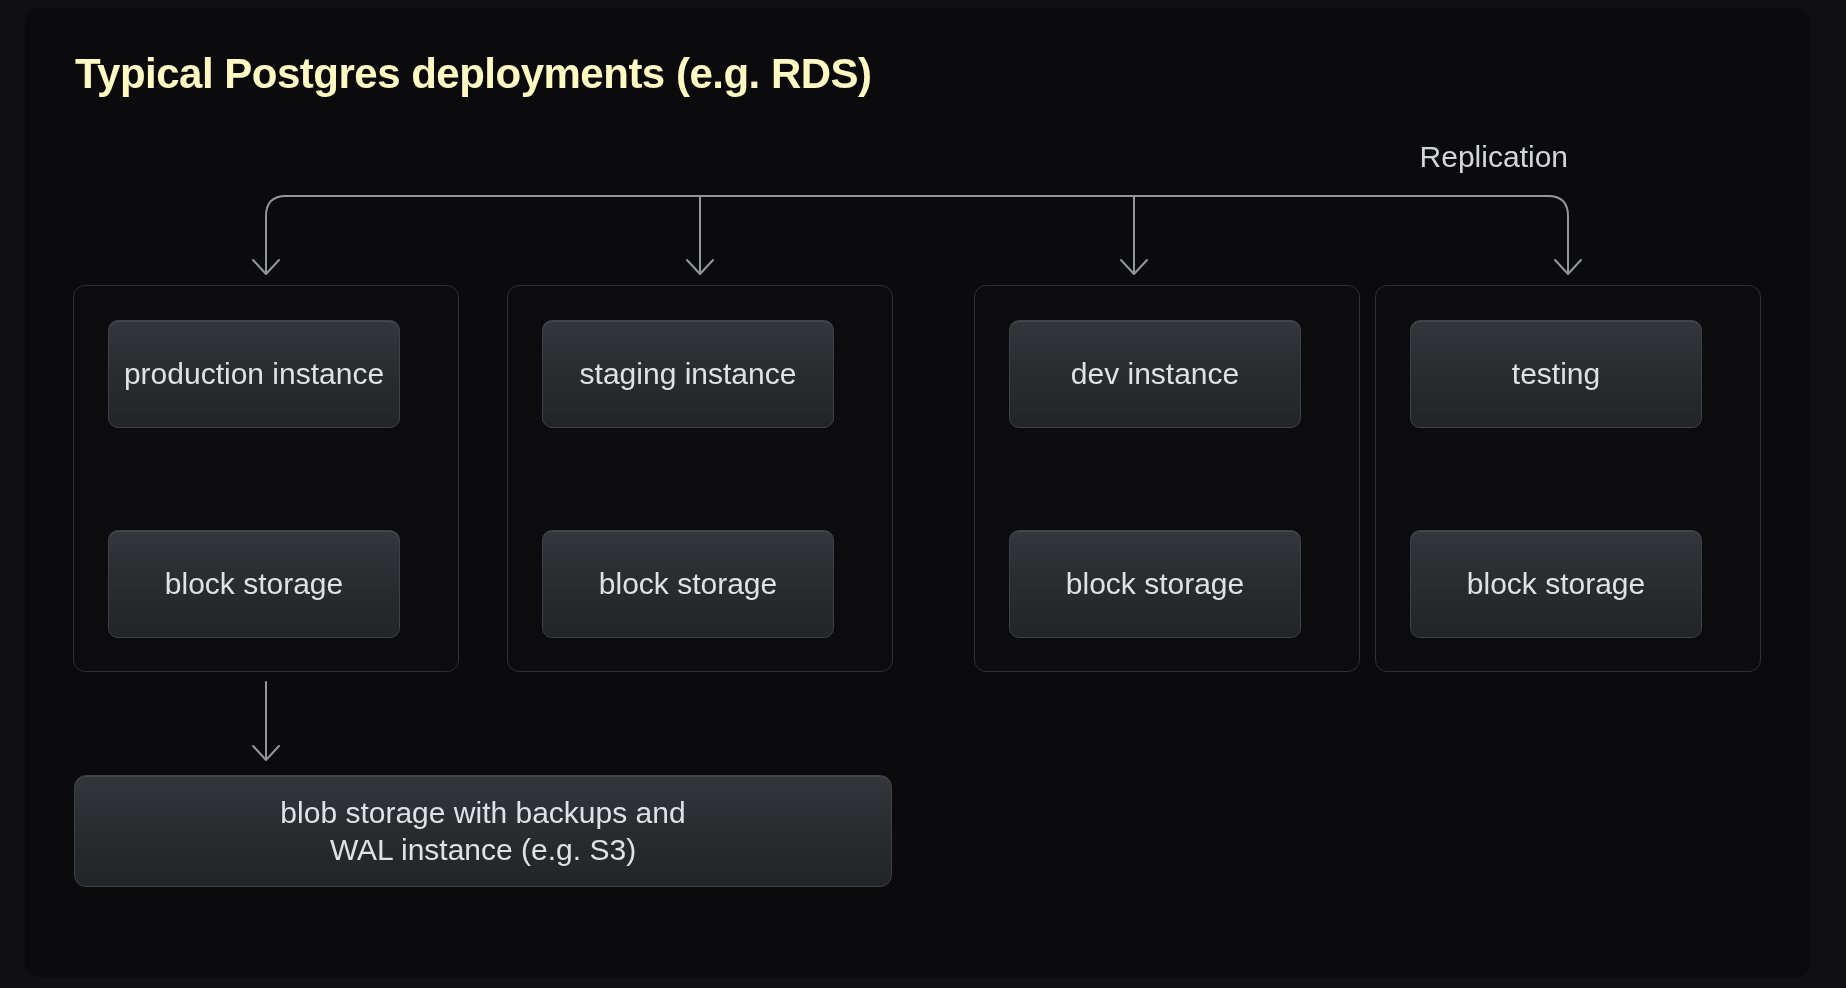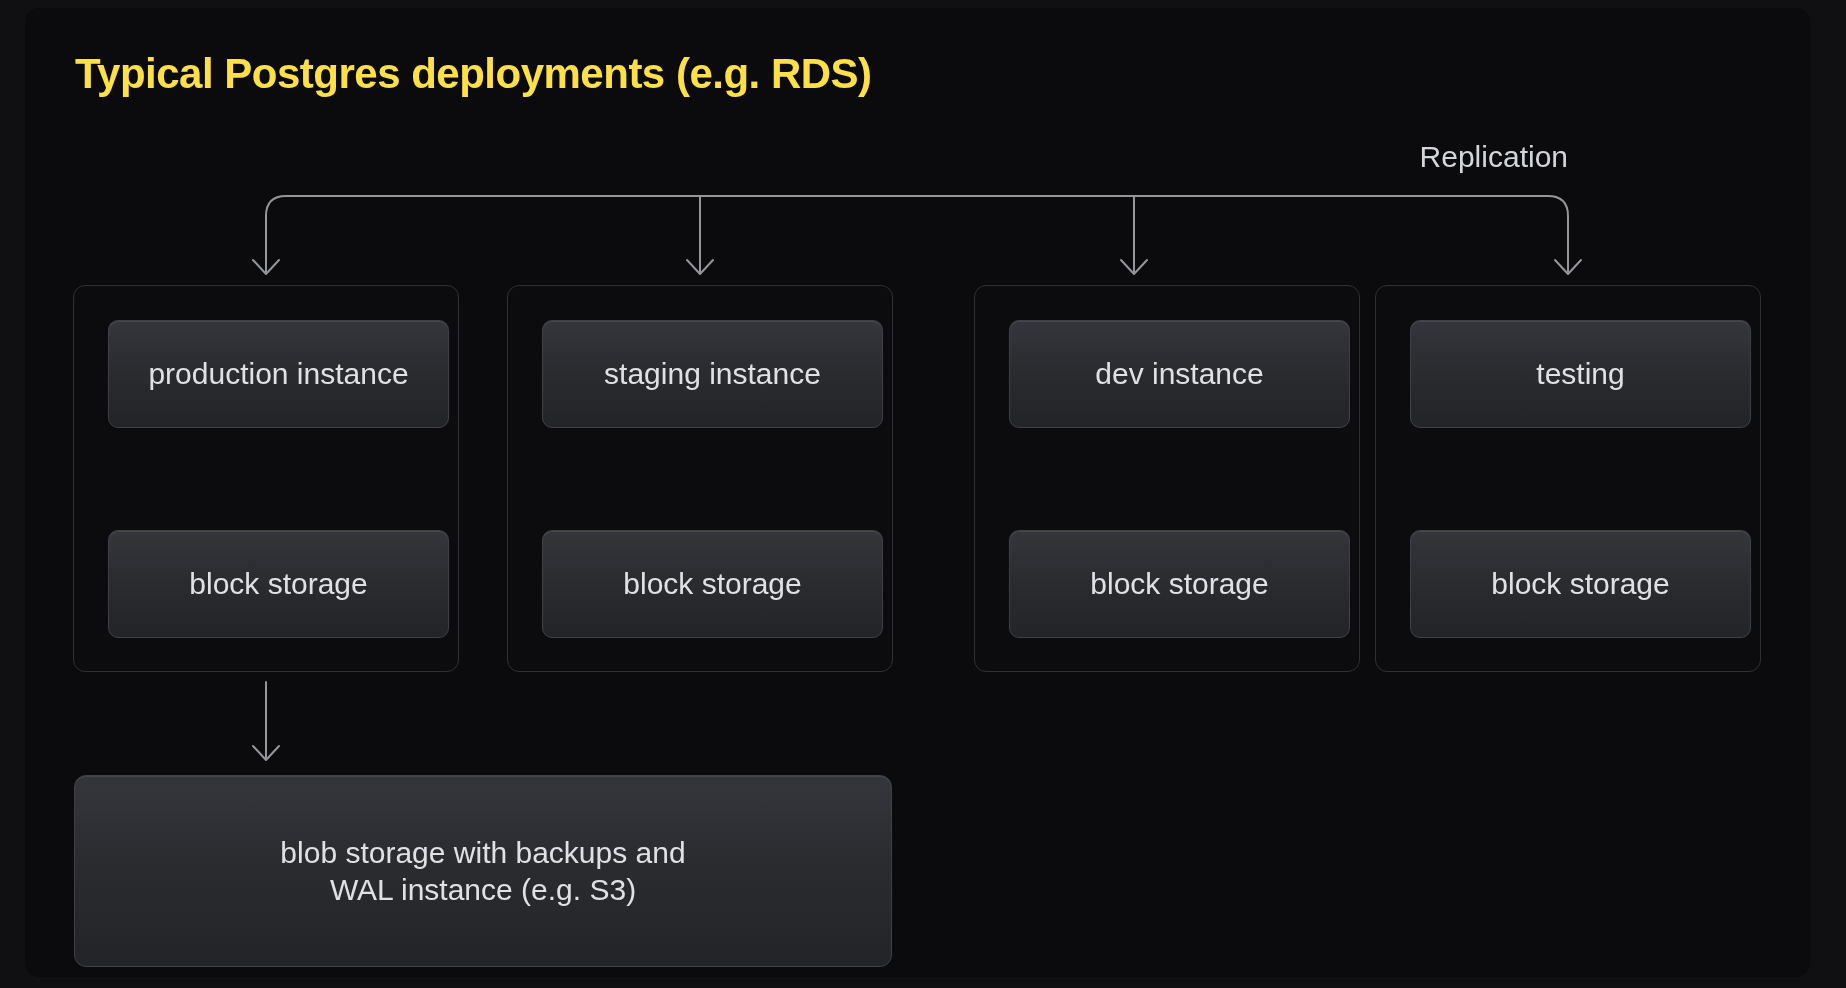--- a/index.html
+++ b/index.html
@@ -24,21 +24,21 @@
     background: #0b0b0d;
     border-radius: 14px;
   }
   .title {
     position: absolute;
     left: 75px;
     top: 50px;
     font-size: 42px;
     font-weight: 700;
     letter-spacing: -0.5px;
-    color: #fde047;
+    color: #fef9c3;
     white-space: nowrap;
   }
   .replication-label {
     position: absolute;
     left: 268px;
     top: 140px;
     width: 1300px;
     text-align: right;
     font-size: 30px;
     color: #d3d5d9;
@@ -68,42 +68,42 @@
     background: #0c0c0e;
     box-sizing: border-box;
   }
   .col-1 { left: 73px; }
   .col-2 { left: 507px; }
   .col-3 { left: 941px; margin-left: 33px; }
   .col-4 { left: 1375px; padding-left: 8px; }
   .node {
     position: absolute;
     left: 34px;
-    width: 341px;
+    width: 292px;
     height: 108px;
     border-radius: 10px;
     border: 1px solid #3f4146;
     background: linear-gradient(180deg, #34363b 0%, #2a2c30 45%, #222428 100%);
     box-shadow: inset 0 1px 0 rgba(255,255,255,0.09);
     display: flex;
     align-items: center;
     justify-content: center;
     color: #dfe1e5;
     font-size: 30px;
     box-sizing: border-box;
     white-space: nowrap;
   }
   .node.instance { top: 34px; }
   .node.storage  { top: 244px; }
   .blob-node {
     position: absolute;
     left: 74px;
     top: 775px;
     width: 818px;
-    height: 192px;
+    height: 112px;
     border-radius: 12px;
     border: 1px solid #3f4146;
     background: linear-gradient(180deg, #34363b 0%, #2a2c30 45%, #222428 100%);
     box-shadow: inset 0 1px 0 rgba(255,255,255,0.09);
     display: flex;
     flex-direction: column;
     justify-content: center;
     color: #dfe1e5;
     font-size: 30px;
     line-height: 37px;

